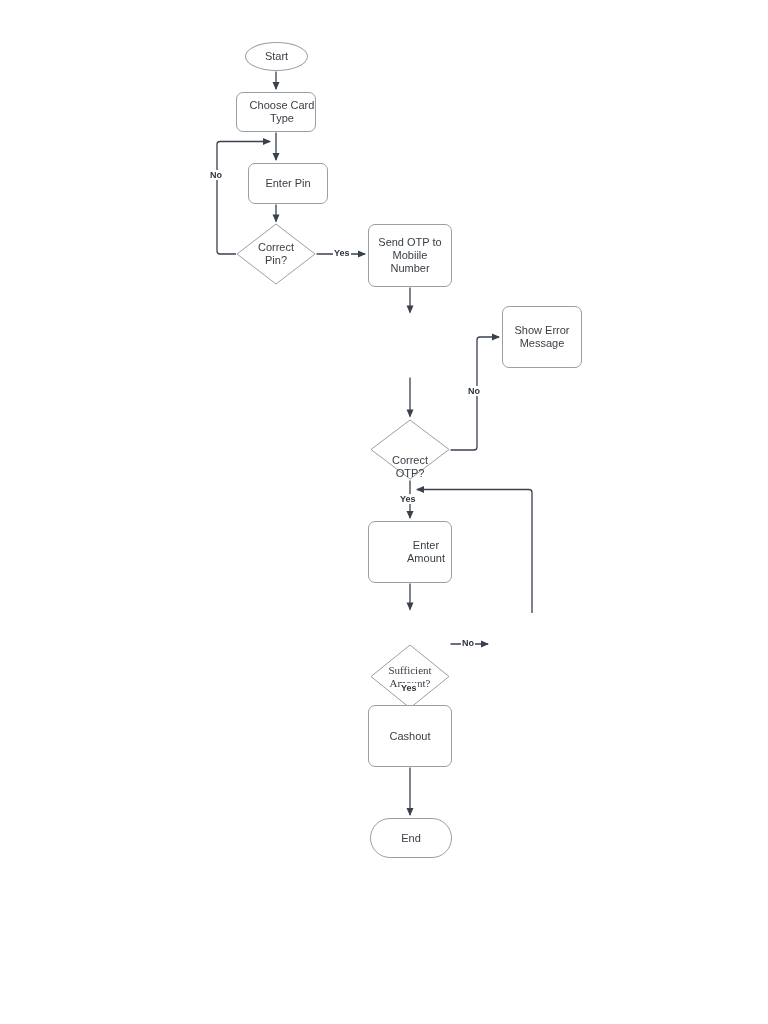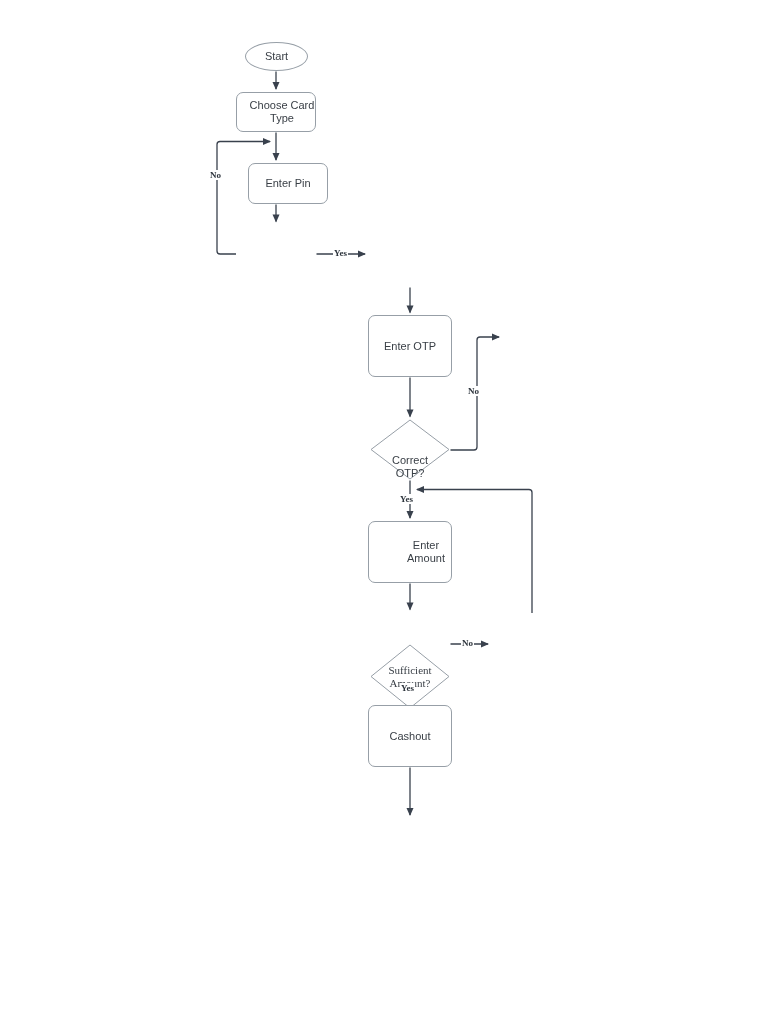--- a/index.html
+++ b/index.html
@@ -53,21 +53,20 @@
   .label { position: relative; z-index: 1; display: inline-block; }
   .edge-label {
     position: absolute;
     font-size: 9px;
     font-weight: bold;
     color: #2e353d;
     background: #ffffff;
     padding: 0 1px;
     z-index: 3;
     line-height: 10px;
-    font-family: Liberation Serif, serif;
   }
 </style>
 </head>
 <body>
 
 <div id="page">
 
   <svg id="connector-layer" viewBox="0 0 768 1024" xmlns="http://www.w3.org/2000/svg">
     <defs>
       <marker id="ah" markerUnits="userSpaceOnUse" markerWidth="9" markerHeight="8" refX="7.5" refY="4" orient="auto">
@@ -97,26 +96,35 @@
   </div>
 
   <div class="node shape-rect" style="left:236px; top:92px; width:80px; height:40px;">
     <span class="label" style="width:68px;margin-left:12px;">Choose Card Type</span>
   </div>
 
   <div class="node shape-rect" style="left:248px; top:163px; width:80px; height:41px;">
     <span class="label">Enter Pin</span>
   </div>
 
+  <div class="node shape-diamond" style="left:236px; top:223px; width:80px; height:62px;">
+    <svg viewBox="0 0 80 62" preserveAspectRatio="none">
+      <polygon points="40,1 79,31 40,61 1,31" fill="#ffffff" stroke="#979fa7" stroke-width="1"></polygon>
+    </svg>
+    <span class="label" style="width:48px;">Correct Pin?</span>
+  </div>
+
+  <div class="node shape-rect" style="left:368px; top:224px; width:84px; height:63px;">
+    <span class="label" style="width:66px;">Send OTP to Mobiile Number</span>
+  </div>
 
 
-  <div class="node shape-rect" style="left:368px; top:315px; width:84px; height:62px;">
-    <span class="label">Enter OTP</span>
+  <div class="node shape-rect" style="left:502px; top:306px; width:80px; height:62px;">
+    <span class="label" style="width:60px;">Show Error Message</span>
   </div>
-
 
   <div class="node shape-diamond" style="left:370px; top:419px; width:80px; height:61px;align-items:flex-end;">
     <svg viewBox="0 0 80 61" preserveAspectRatio="none">
       <polygon points="40,1 79,30.5 40,60 1,30.5" fill="#ffffff" stroke="#979fa7" stroke-width="1"></polygon>
     </svg>
     <span class="label" style="width:48px;">Correct OTP?</span>
   </div>
 
   <div class="node shape-rect" style="left:368px; top:521px; width:84px; height:62px;padding-left:32px;">
     <span class="label">Enter Amount</span>
@@ -127,20 +135,23 @@
       <polygon points="40,1 79,32.5 40,64 1,32.5" fill="#ffffff" stroke="#979fa7" stroke-width="1"></polygon>
     </svg>
     <span class="label" style="width:60px;">Sufficient Amount?</span>
   </div>
 
 
   <div class="node shape-rect" style="left:368px; top:705px; width:84px; height:62px;">
     <span class="label">Cashout</span>
   </div>
 
+  <div class="node shape-stadium" style="left:370px; top:818px; width:82px; height:40px;">
+    <span class="label">End</span>
+  </div>
 
   <div class="edge-label" style="left:209px; top:170px;">No</div>
   <div class="edge-label" style="left:333px; top:248px;">Yes</div>
   <div class="edge-label" style="left:467px; top:386px;">No</div>
   <div class="edge-label" style="left:399px; top:494px;">Yes</div>
   <div class="edge-label" style="left:461px; top:638px;">No</div>
   <div class="edge-label" style="left:400px; top:683px;">Yes</div>
 
 </div>
 

